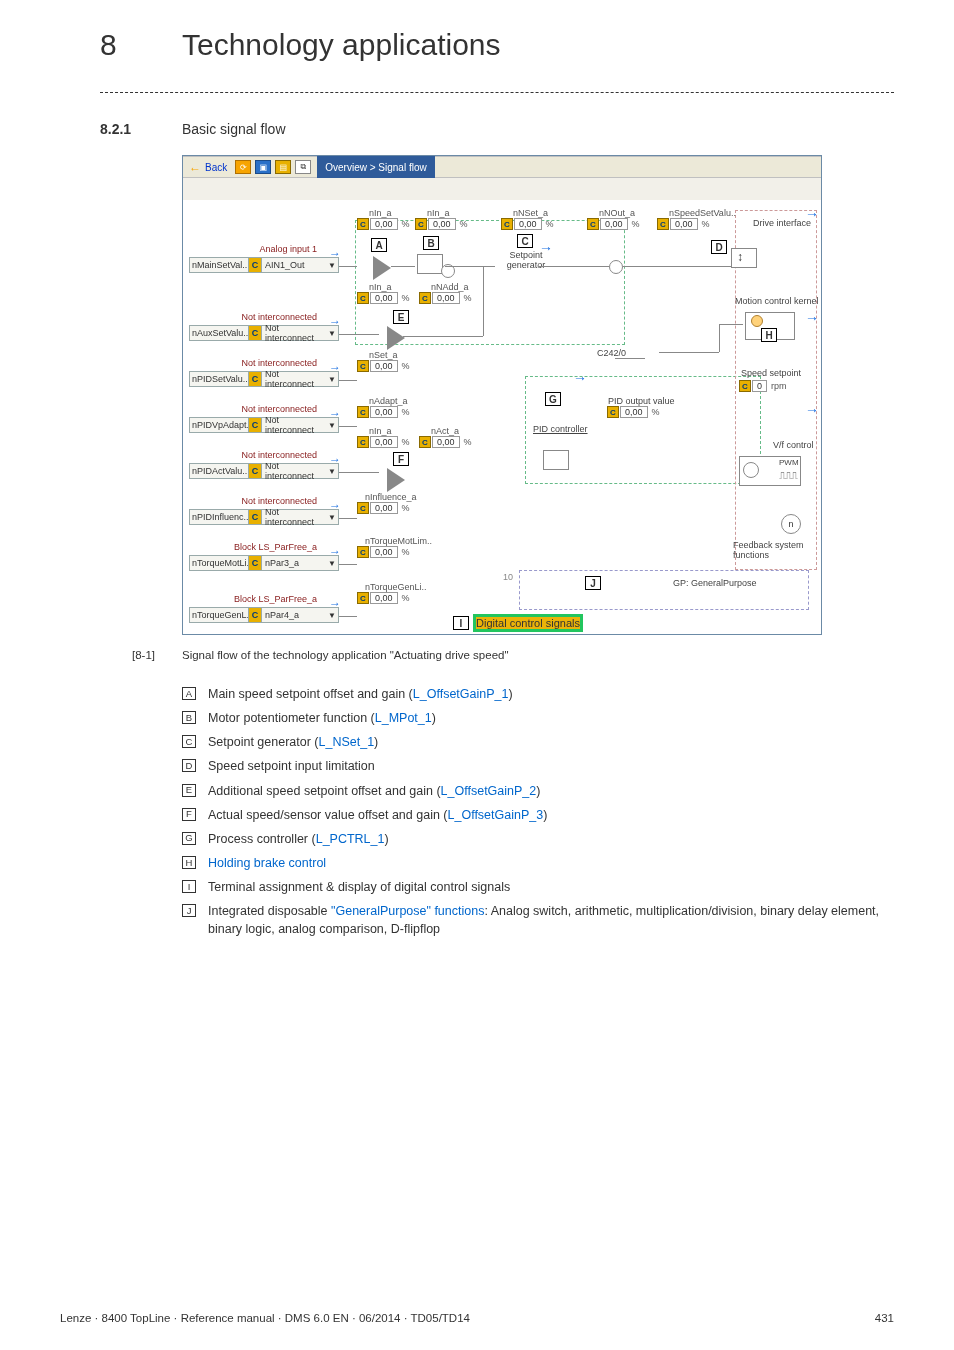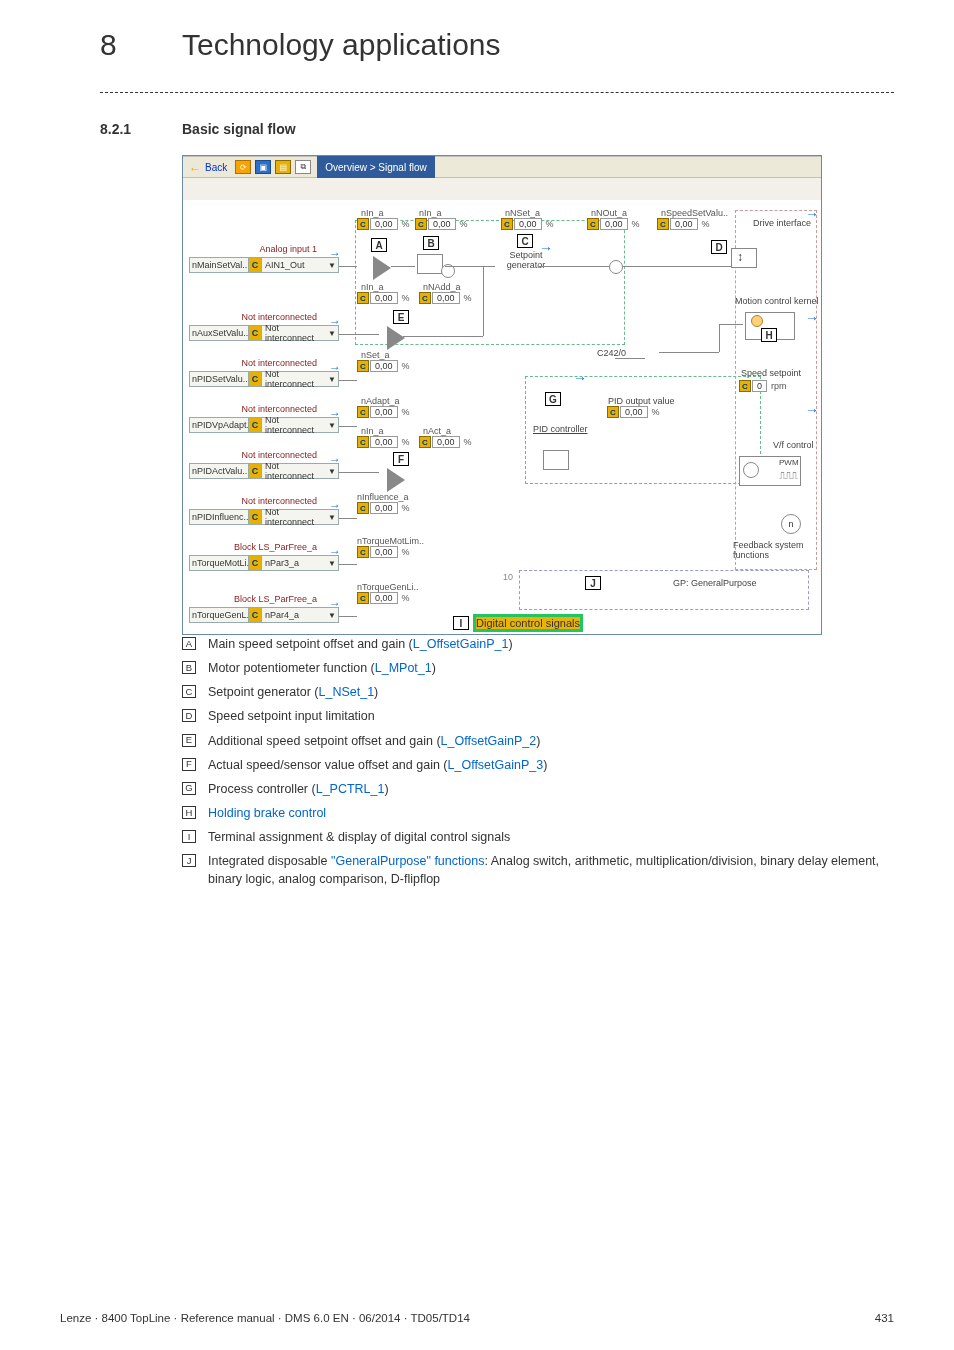--- a/index.html
+++ b/index.html
@@ -20,21 +20,21 @@
   .sub-row { display: flex; align-items: baseline; margin-top: 2px; }
   .sub-num { font-size: 14px; width: 82px; color: #333; }
   .sub-title { font-size: 14px; color: #333; }
   .hr-dashed {
     border: none;
     border-top: 1.5px dashed #333;
     margin: 30px 0 28px 0;
   }
   .sec-row { display: flex; align-items: baseline; margin-bottom: 18px; }
   .sec-num { font-size: 14px; font-weight: 700; width: 82px; }
-  .sec-title { font-size: 14px; font-weight: 700; }
+  .sec-title { font-size: 14px; font-weight: 400; }
   .figwrap { margin-left: 82px; }
   .figure {
     width: 640px; height: 480px;
     border: 1px solid #6b8aa6;
     background: #f2f0e9;
     position: relative;
     font-family: Tahoma, Arial, sans-serif;
   }
   .tabbar { height: 20px; padding-left: 4px; display: flex; align-items: flex-end; }
   .tab {
@@ -63,21 +63,21 @@
     position: absolute; width: 16px; height: 14px;
     border: 1.5px solid #000; font-size: 10px; font-weight: 700;
     display: flex; align-items: center; justify-content: center;
     background: #fff;
   }
   
   .valtag { position:absolute; display:flex; align-items:center; font-size:9px; color:#333; }
   .valtag .c { width:12px; height:12px; background:#e8b000; border:1px solid #8a6a00; color:#003a7a; font-weight:700; display:flex; align-items:center; justify-content:center; font-size:8px; margin-right:1px; }
   .valtag .v { height:12px; border:1px solid #999; padding:0 4px; background:#fff; display:flex; align-items:center; }
   .valtag .u { margin-left:4px; color:#555; }
-  .varname { position:absolute; font-size:9px; color:#555; }
+  .varname { position:absolute; font-size:9px; color:#555;margin-left:8px; }
   .port {
     position:absolute; width:150px; font-size:9px;
   }
   .port .ptitle { color:#8a2020; text-align:right; padding-right:22px; height:13px; }
   .port .prow { display:flex; align-items:center; height:16px; border:1px solid #9aa; background:#f5f5f0; }
   .port .pname { flex:0 0 58px; padding-left:2px; color:#333; overflow:hidden; white-space:nowrap; }
   .port .pc { width:14px; height:14px; background:#e8b000; border-left:1px solid #9aa; border-right:1px solid #9aa; color:#003a7a; font-weight:700; display:flex; align-items:center; justify-content:center; }
   .port .psel { flex:1; padding-left:3px; color:#333; display:flex; align-items:center; justify-content:space-between; padding-right:2px; }
   .port .arrow { position:absolute; right:-2px; top:1px; color:#1b6fe0; font-size:12px; }
   .caret { font-size:8px; color:#333; }
@@ -440,20 +440,24 @@
         <div class="hline" style="left:536px;top:124px;width:24px"></div>
         <div class="hline" style="left:156px;top:180px;width:18px"></div>
         <div class="hline" style="left:156px;top:226px;width:18px"></div>
         <div class="hline" style="left:156px;top:272px;width:40px"></div>
         <div class="hline" style="left:156px;top:318px;width:18px"></div>
         <div class="hline" style="left:156px;top:364px;width:18px"></div>
         <div class="hline" style="left:156px;top:416px;width:18px"></div>
       </div>
     </div>
 
+    <div class="caption-row" style="margin-left:-50px">
+      <div class="caption-key">[8-1]</div>
+      <div>Signal flow of the technology application "Actuating drive speed"</div>
+    </div>
   </div>
 
   <div class="legend">
     <div class="legend-row">
         <span class="legend-key">A</span>
         <span class="legend-text"><span>Main speed setpoint offset and gain (</span><a class="link">L_OffsetGainP_1</a><span>)</span></span>
       </div>
     <div class="legend-row">
         <span class="legend-key">B</span>
         <span class="legend-text"><span>Motor potentiometer function (</span><a class="link">L_MPot_1</a><span>)</span></span>

